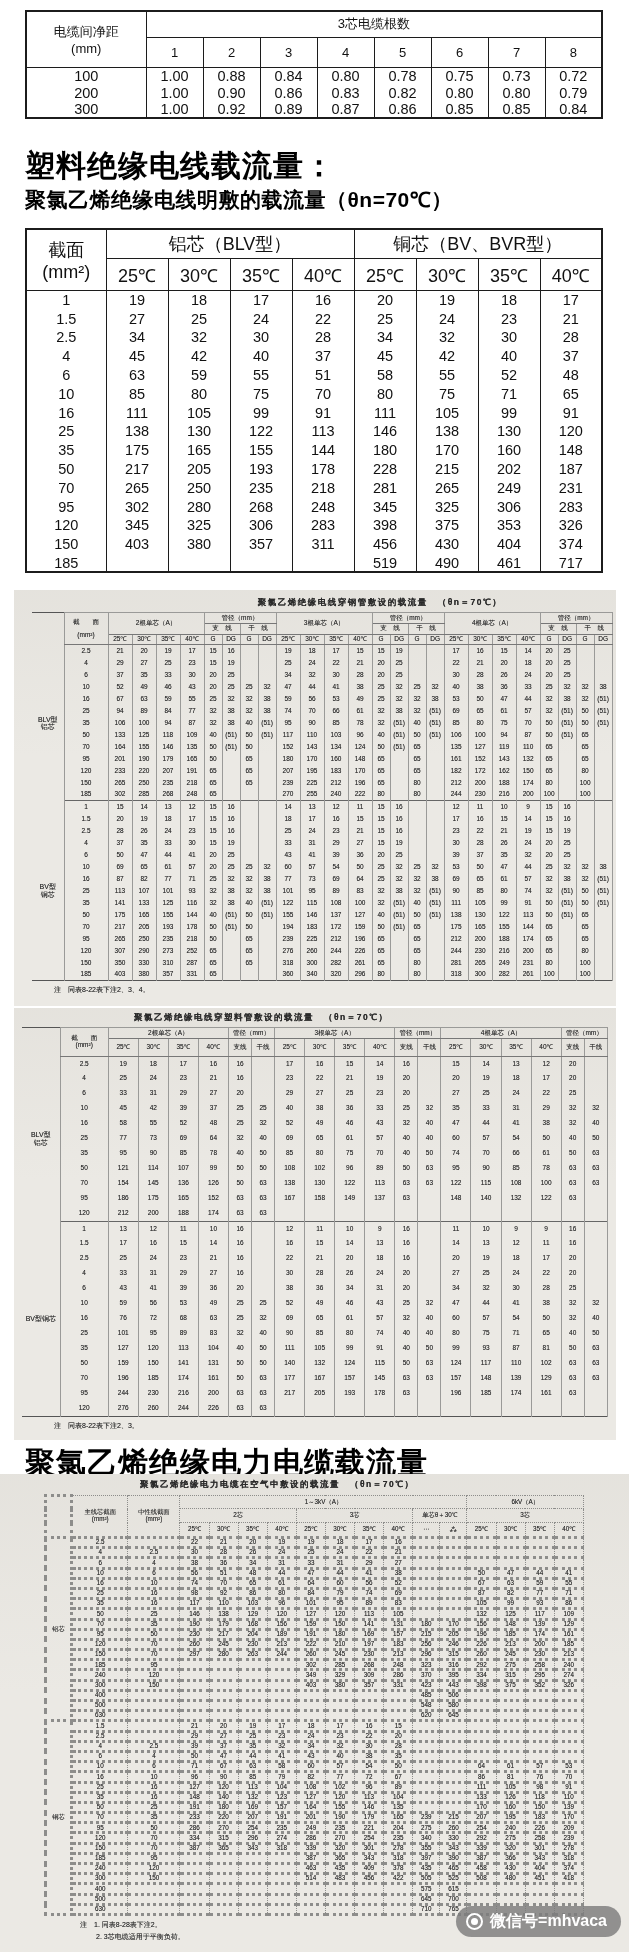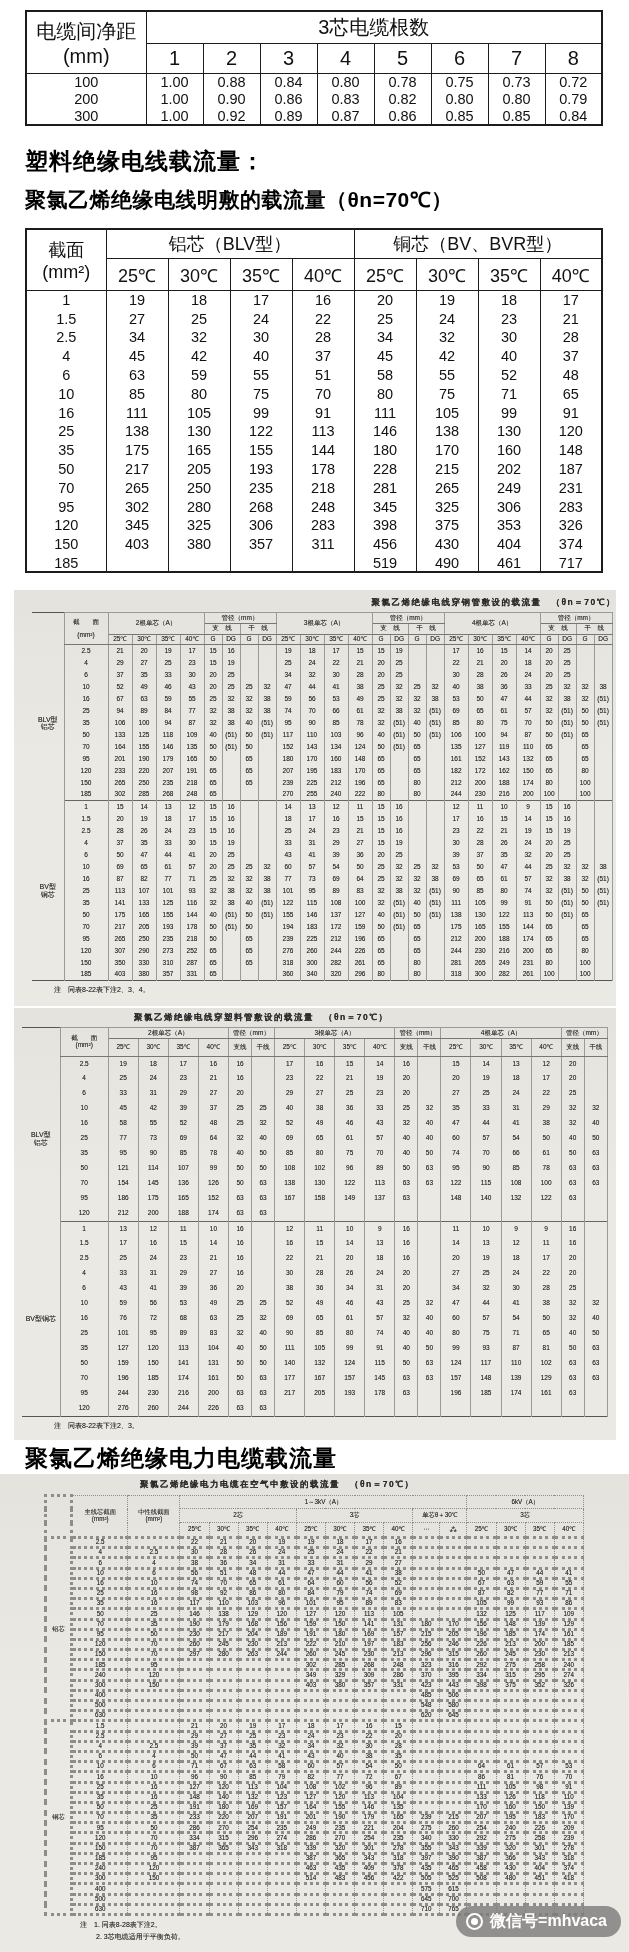--- a/index.html
+++ b/index.html
@@ -3,26 +3,26 @@
 <meta charset="utf-8">
 <style>
   *{box-sizing:border-box;margin:0;padding:0}
   html,body{background:#fff}
   body{width:629px;height:1952px;position:relative;font-family:"Liberation Sans",sans-serif;color:#111;overflow:hidden}
   .abs{position:absolute}
 
   
   table.big{border-collapse:collapse;table-layout:fixed;border:2px solid #1c1c1c}
   .big th,.big td{border:1.5px solid #1c1c1c;text-align:center;vertical-align:middle;font-weight:normal;white-space:pre-line}
-  .big thead th{font-size:20px;padding:2px 0}
+  .big thead th{font-size:13px;padding:2px 0}
   .big tbody td{border-top:0;border-bottom:0;font-size:14.5px;height:17px;padding:0}
   #tableB tbody td{height:18.8px;font-size:14.5px}
   #tableB thead th{font-size:18px}
 
-  .h1{font-size:23px;font-weight:bold;color:#000;letter-spacing:1px}
+  .h1{font-size:30px;font-weight:bold;color:#000;letter-spacing:1px}
   .h2{font-size:21px;font-weight:600;color:#000;letter-spacing:.5px}
 
   
   .scan{position:absolute;background:#ebe9e4;background-image:linear-gradient(180deg,rgba(210,207,200,.25),rgba(255,255,255,0) 40%);color:#3a3a3a}
   .scan .stitle{font-size:8.5px;font-weight:bold;text-align:center;color:#2a2a2a;letter-spacing:1.5px;text-shadow:0 0 .5px rgba(50,50,50,.8)}
   table.scant{border-collapse:collapse;table-layout:fixed;margin-top:3px;color:#333;border-bottom:1.3px solid #555;border-top:1.3px solid #555}
   .scant th,.scant td{border:1px solid #9a9a98;text-align:center;vertical-align:middle;font-weight:normal;font-size:6.5px;line-height:1.05;padding:0;white-space:pre-line;text-shadow:0 0 .6px rgba(70,70,70,.75)}
   .scant thead th{border-bottom:1px solid #777;padding:1.5px 0}
   .scant tbody td{border-top:none;border-bottom:none;height:12px}
   .scant tr.sec-start td{border-top:1.2px solid #666}
@@ -291,21 +291,21 @@
         <td></td>
         <td>519</td>
         <td>490</td>
         <td>461</td>
         <td>717</td>
       </tr>
     </tbody>
 </table>
 
 <div class="scan" id="scanC" style="left:14px;top:590px;width:602px;height:416px;padding-top:7px">
-  <div class="stitle" style="padding-left:130px;text-align:right">聚氯乙烯绝缘电线穿钢管敷设的载流量　（θn＝70℃）</div>
+  <div class="stitle" style="padding-left:130px;text-align:center">聚氯乙烯绝缘电线穿钢管敷设的载流量　（θn＝70℃）</div>
   <table class="scant" id="tableC" style="margin-left:18px;width:566px">
     <colgroup>
       <col style="width:32px">
         <col style="width:44px">
       <col span="4" style="width:24px">
         <col span="4" style="width:18px">
       <col span="4" style="width:24px">
         <col span="4" style="width:18px">
       <col span="4" style="width:24px">
         <col span="4" style="width:18px">

